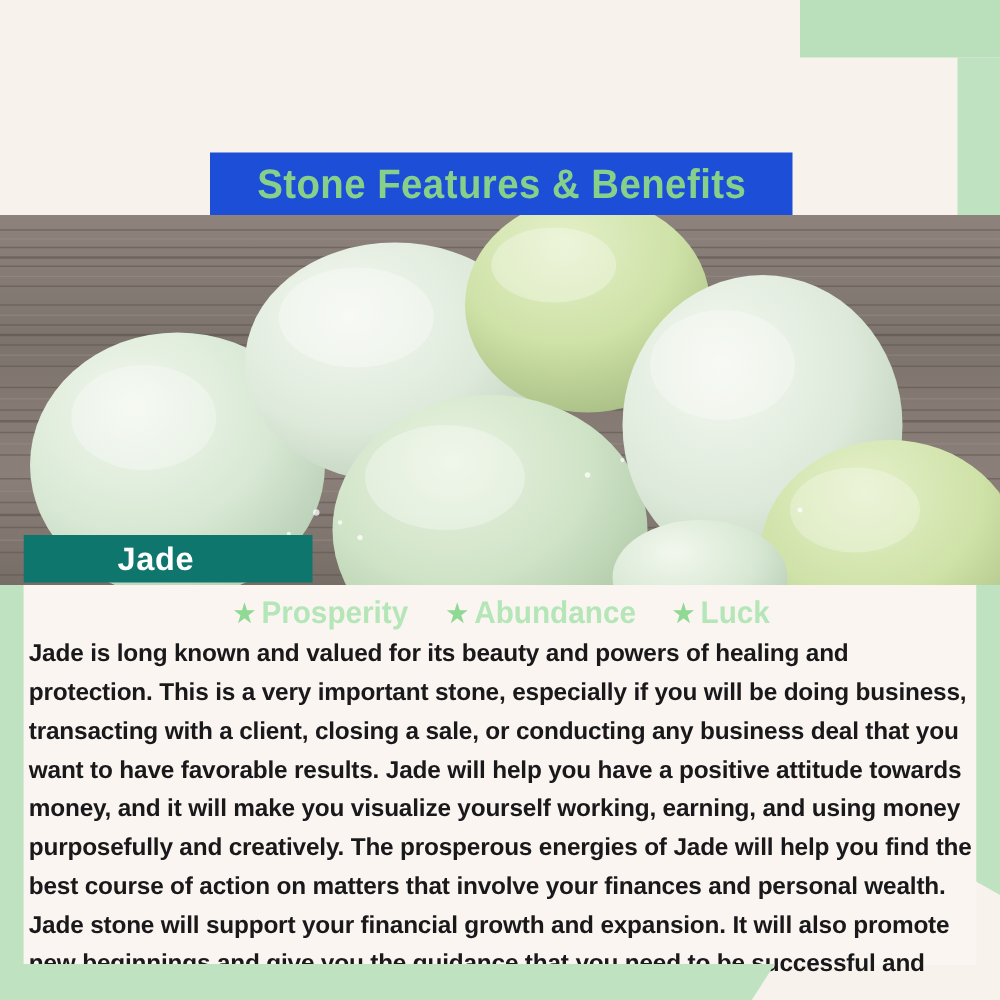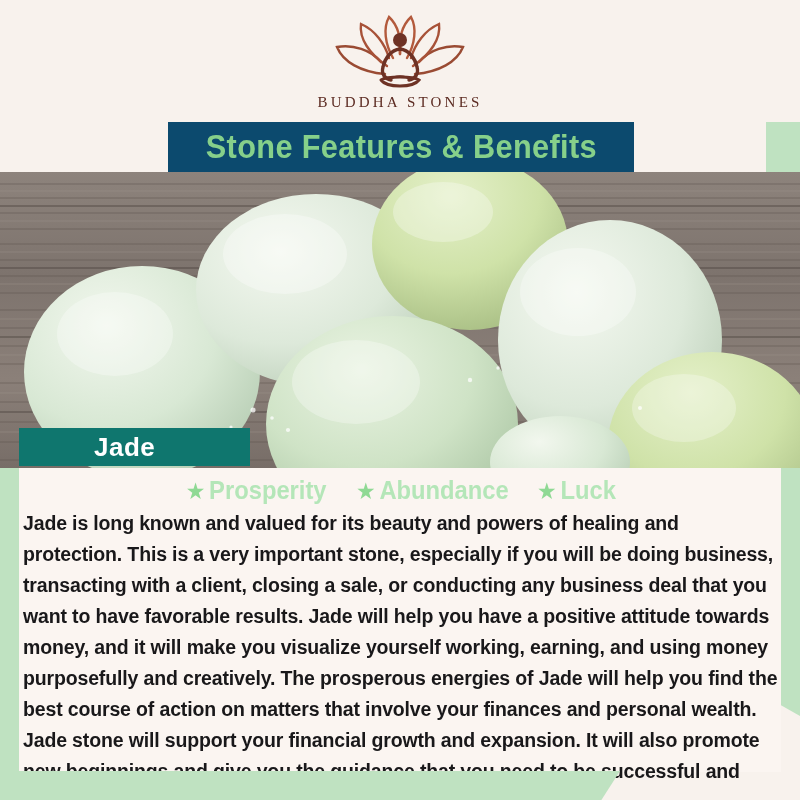--- a/index.html
+++ b/index.html
@@ -23,21 +23,21 @@
 
   
   .header{position:absolute;left:0;top:0;width:800px;height:122px;background:#f8f2ed;}
   .logo-wrap{position:absolute;left:0;top:14px;width:800px;text-align:center;}
   .logo-mark{display:block;margin:0 auto;}
   .logo-text{margin-top:2px;font-size:15px;letter-spacing:3.2px;color:#5c2b22;
       font-family:"Liberation Serif","DejaVu Serif",serif;font-weight:400;}
 
   
   .title-banner{position:absolute;left:168px;top:122px;width:466px;height:50px;
-      background:#0c4a6e;display:flex;align-items:center;justify-content:center;}
+      background:#1d4ed8;display:flex;align-items:center;justify-content:center;}
   .title-text{font-size:33px;font-weight:bold;color:#86d08a;letter-spacing:.4px;
       transform:scaleX(.93);transform-origin:center;white-space:nowrap;
       font-family:"Liberation Sans","DejaVu Sans",sans-serif;}
 
   
   .photo{position:absolute;left:0;top:172px;width:800px;height:296px;overflow:hidden;background:#8a7f78;}
   .photo svg{display:block;width:800px;height:296px;}
 
   
   .jade-banner{position:absolute;left:19px;top:428px;width:231px;height:38px;background:#0f766e;
@@ -61,45 +61,20 @@
 <body>
 
 <div class="poster">
 
   <div class="grn-top-right"></div>
   <div class="grn-right"></div>
   <div class="grn-right-diag"></div>
   <div class="grn-left"></div>
   <div class="grn-left-notch"></div>
 
-  <div class="header">
-    <div class="logo-wrap">
-      <span>
-        <svg class="logo-mark" width="150" height="78" viewBox="0 0 150 78" fill="none" stroke="#6e3225" stroke-width="2.4" stroke-linecap="round">
-
-          <path d="M60 60 C36 58 18 48 12 33 C28 30 46 36 56 48" stroke="#9a4b33"></path>
-          <path d="M62 52 C44 40 34 24 36 10 C50 16 60 30 64 44" stroke="#a85238"></path>
-          <path d="M68 44 C60 30 58 14 64 3 C73 11 77 26 75 40" stroke="#b35a3c"></path>
-
-          <path d="M90 60 C114 58 132 48 138 33 C122 30 104 36 94 48" stroke="#9a4b33"></path>
-          <path d="M88 52 C106 40 116 24 114 10 C100 16 90 30 86 44" stroke="#a85238"></path>
-          <path d="M82 44 C90 30 92 14 86 3 C77 11 73 26 75 40" stroke="#b35a3c"></path>
-
-          <circle cx="75" cy="26" r="7" fill="#6e3225" stroke="none"></circle>
-
-          <path d="M75 35 C66 36 60 44 58 53 C56 60 60 65 66 66" stroke="#6e3225" stroke-width="3.4" fill="none"></path>
-          <path d="M75 35 C84 36 90 44 92 53 C94 60 90 65 84 66" stroke="#6e3225" stroke-width="3.4" fill="none"></path>
-
-          <path d="M56 66 C62 74 88 74 94 66 C88 62 62 62 56 66" stroke="#6e3225" stroke-width="3" fill="none"></path>
-          <path d="M64 66 C70 61 80 61 86 66" stroke="#6e3225" stroke-width="2.2" fill="none"></path>
-        </svg>
-      </span>
-      <div class="logo-text">BUDDHA STONES</div>
-    </div>
-  </div>
 
   <div class="title-banner">
     <div class="title-text">Stone Features &amp; Benefits</div>
   </div>
 
   <div class="photo">
     <svg viewBox="0 0 800 296" preserveAspectRatio="none">
       <defs>
         <linearGradient id="wood" x1="0" y1="0" x2="0" y2="1">
           <stop offset="0%" stop-color="#8d837c"></stop>

